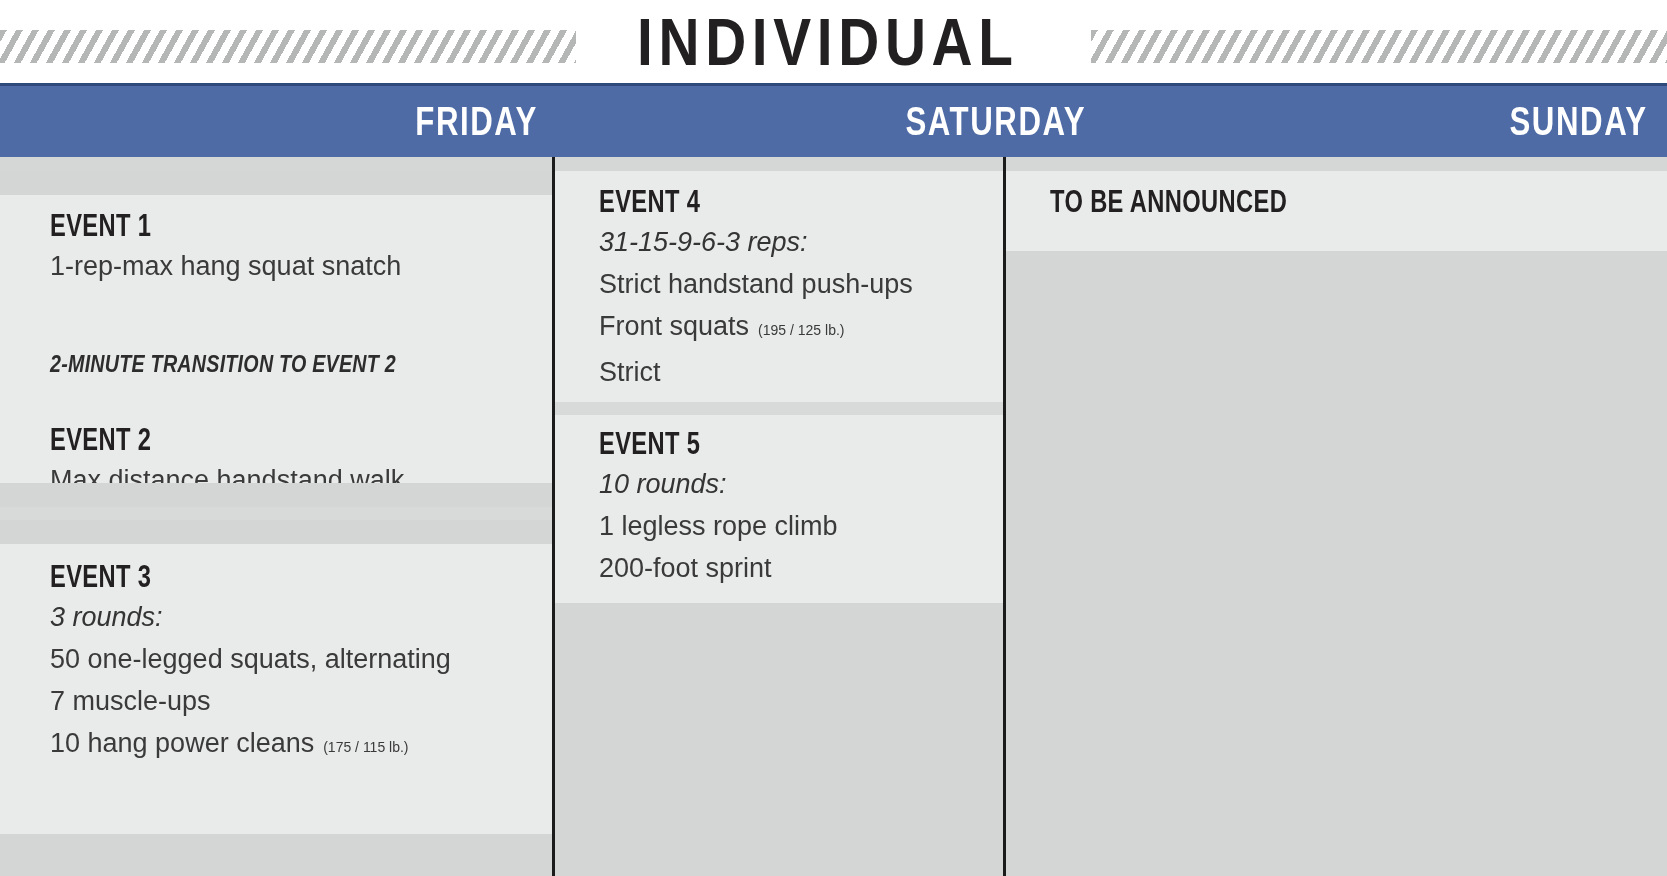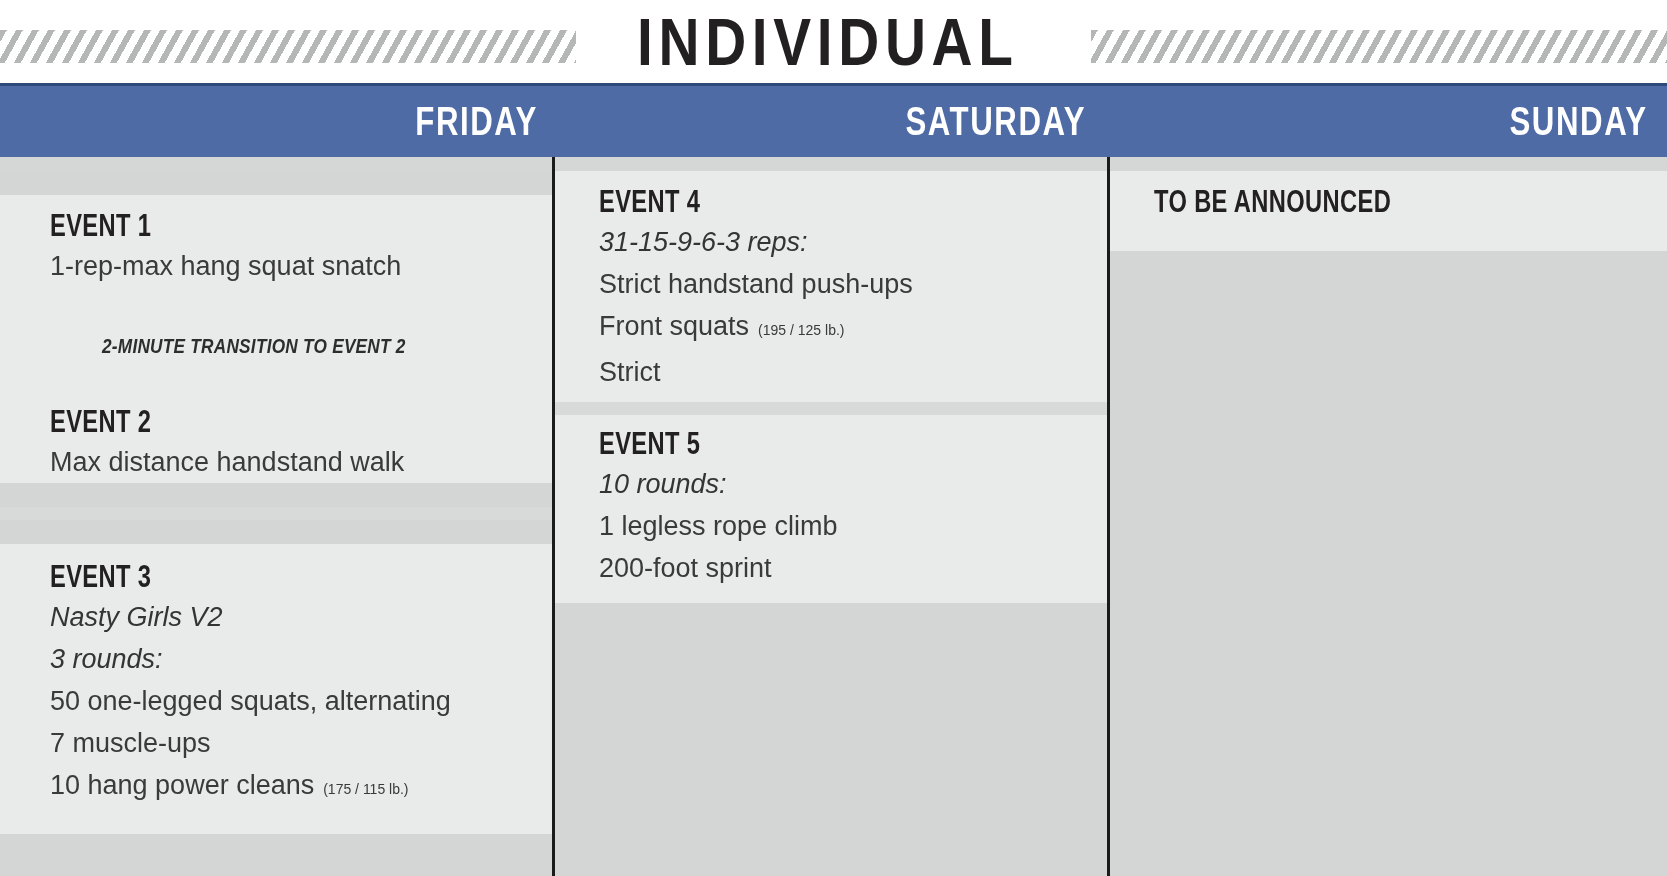--- a/index.html
+++ b/index.html
@@ -30,21 +30,21 @@
   .daycell { flex:1; display:flex; align-items:center; justify-content:flex-end; }
   .day-label {
     color:#ffffff; font-weight:700; font-size:40px; letter-spacing:2px;
     white-space:nowrap; transform:scaleX(0.78);
   }
 
   
   .board { height:719px; display:flex; }
   .col { display:flex; flex-direction:column; background:#d4d6d5; }
   .col-0 { width:552px;gap:24px; }
-  .col-1 { width:552px; }
+  .col-1 { width:448px; }
   .col-2 { width:557px; flex:1; }
   .vline { width:3px; background:#1b1b1b; }
   .topstrip { height:14px; background:#d5d7d7; }
 
   .panel { background:#e9eaea; box-sizing:border-box; overflow:hidden; }
   .col-0 .panel { padding-left:50px; padding-right:28px; }
   .col-1 .panel, .col-2 .panel { padding-left:44px; padding-right:28px; }
   .panel-gap { height:13px; background:#d8dada; }
 
   
@@ -53,21 +53,21 @@
     color:#232022; letter-spacing:0.5px;
   }
   .seg-heading .cond {
     display:inline-block; transform:scaleX(0.74); transform-origin:0 50%;
     white-space:nowrap;
   }
   .seg-heading.not-first { margin-top:42px; }
   .seg-line { font-size:27px; line-height:42px; color:#3a3a3a; white-space:nowrap; }
   .seg-italic { font-style:italic; color:#343434; }
   .seg-detail { font-size:14px; margin-left:9px; color:#3a3a3a; }
-  .seg-note { margin-top:46px; font-size:21px; line-height:26px;text-align:center; }
+  .seg-note { margin-top:64px; font-size:24px; line-height:26px; }
   .seg-note .cond-note {
     display:inline-block; transform:scaleX(0.82); transform-origin:0 50%;
     white-space:nowrap; font-style:italic; font-weight:700;
     color:#2e2d2d; letter-spacing:0.3px;
   }
 </style>
 </head>
 <body>
 
 <div class="page">
@@ -95,21 +95,20 @@
         <section class="panel" style="height: 288px; padding-top: 10px;">
           <h2 class="seg-heading"><span class="cond">EVENT 1</span></h2>
           <div class="seg-line">1-rep-max hang squat snatch</div>
           <div class="seg-note"><span class="cond-note">2-MINUTE TRANSITION TO EVENT 2</span></div>
           <h2 class="seg-heading not-first"><span class="cond">EVENT 2</span></h2>
           <div class="seg-line">Max distance handstand walk</div>
         </section>
         <div class="panel-gap"></div>
         <section class="panel" style="height: 290px; padding-top: 12px;">
           <h2 class="seg-heading"><span class="cond">EVENT 3</span></h2>
-          <div class="seg-line seg-italic">Nasty Girls V2</div>
           <div class="seg-line seg-italic">3 rounds:</div>
           <div class="seg-line">50 one-legged squats, alternating</div>
           <div class="seg-line">7 muscle-ups</div>
           <div class="seg-line">10 hang power cleans<span class="seg-detail">(175 / 115 lb.)</span></div>
         </section>
       </div>
       <div class="vline"></div>
       <div class="col col-1">
         <div class="topstrip"></div>
         <section class="panel" style="height: 231px; padding-top: 10px;">

